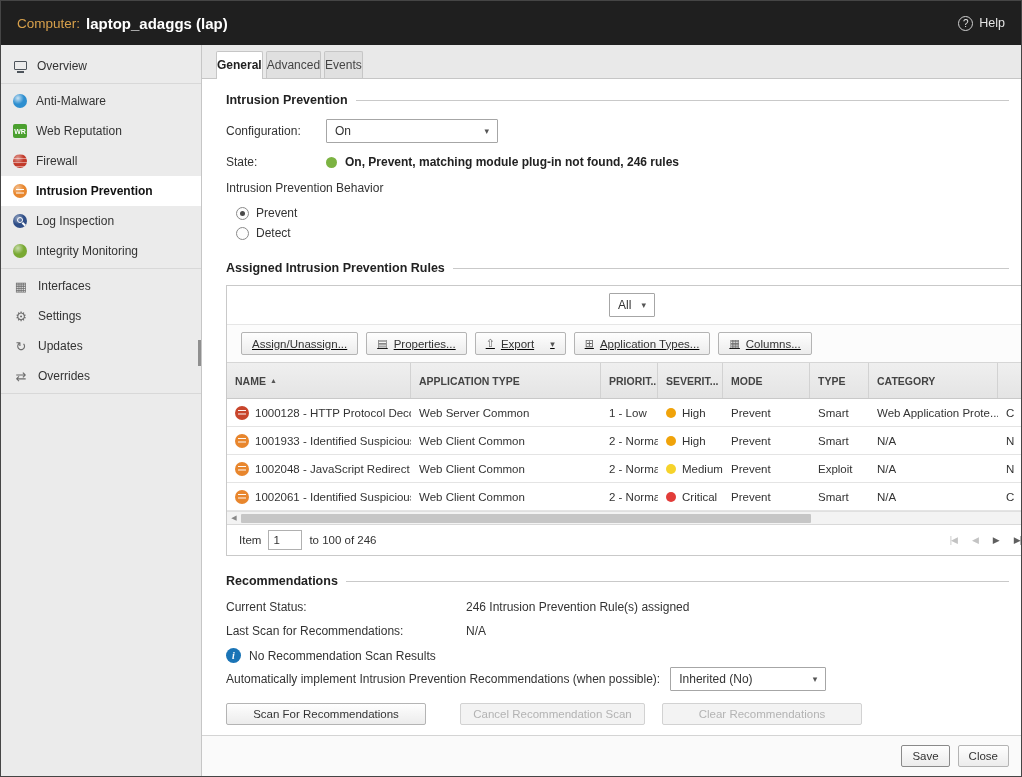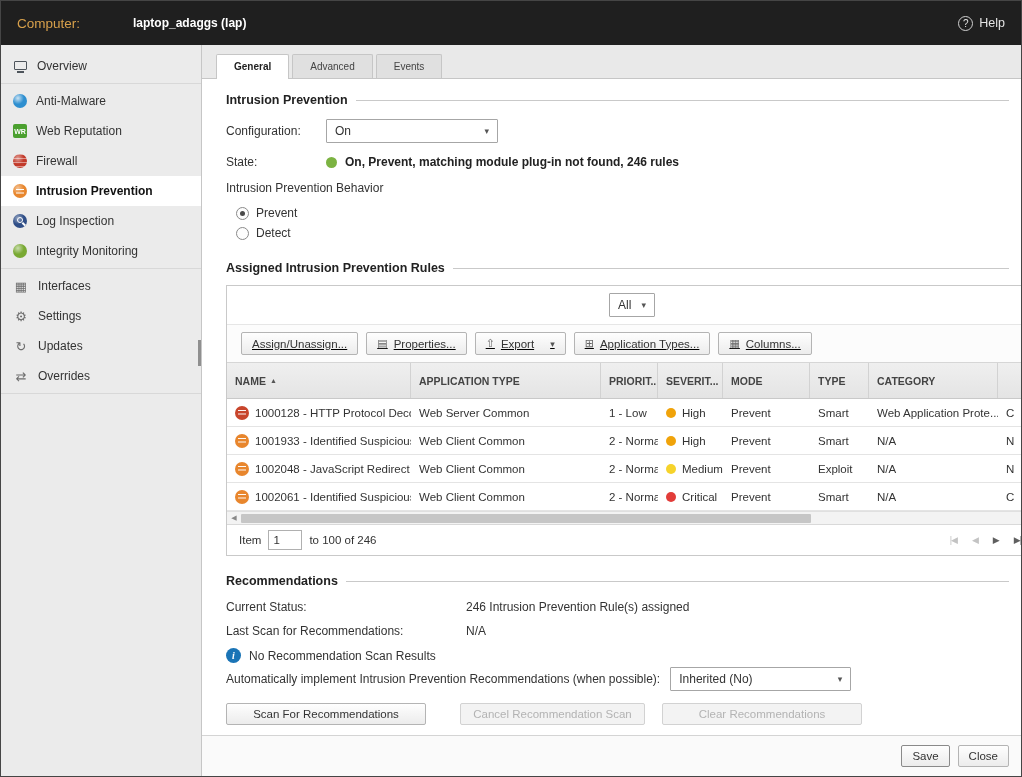--- a/index.html
+++ b/index.html
@@ -3,21 +3,21 @@
 <meta charset="utf-8">
 <style>
   * { margin:0; padding:0; box-sizing:border-box; }
   html,body { background:#bfbfbf; }
   body { font-family:"Liberation Sans", sans-serif; }
   .window { width:1022px; height:777px; background:#fff; border:1px solid #454545; display:flex; flex-direction:column; margin:0 auto; overflow:hidden; }
 
   
   .titlebar { height:44px; background:#1f1f1f; color:#fff; display:flex; align-items:center; padding:0 16px; flex:none; }
   .tb-prefix { color:#d7a04b; font-size:13.5px; margin-right:6px; }
-  .tb-title { color:#fff; font-size:12px; font-weight:bold;margin-left:47px; }
+  .tb-title { color:#fff; font-size:15px; font-weight:bold; }
   .tb-spacer { flex:1; }
   .tb-help { display:flex; align-items:center; gap:6px; color:#e4e4e4; font-size:12.5px; cursor:pointer; }
   .help-circle { width:15px; height:15px; border:1px solid #cfcfcf; border-radius:50%; display:flex; align-items:center; justify-content:center; font-size:10px; color:#e4e4e4; }
 
   
   .bodyrow { flex:1; display:flex; min-height:0; }
 
   
   .sidebar { width:201px; flex:none; background:#ebebeb; border-right:1px solid #c6c6c6; position:relative; padding-top:4px; }
   .sgroup { border-bottom:1px solid #d8d8d8; padding:2px 0; }
@@ -37,21 +37,21 @@
   .ic-im { background:radial-gradient(circle at 35% 30%, rgba(255,255,255,.6), rgba(255,255,255,0) 45%), #79a933; }
   .ic-li { background:radial-gradient(circle at 35% 30%, rgba(255,255,255,.5), rgba(255,255,255,0) 45%), #2f4e87; }
   .ic-li::before { content:""; position:absolute; left:3.5px; top:3px; width:4px; height:4px; border:1.5px solid #fff; border-radius:50%; }
   .ic-li::after { content:""; position:absolute; left:9px; top:9px; width:3.5px; height:1.5px; background:#fff; transform:rotate(45deg); }
   .gic { font-size:13px; color:#6d6d6d; width:16px; text-align:center; line-height:15px; flex:none; }
   .side-scroll { position:absolute; right:0; top:295px; width:3px; height:26px; background:#8f8f8f; }
 
   
   .content { flex:1; display:flex; flex-direction:column; min-width:0; background:#fff; }
   .tabbar { height:34px; flex:none; background:#e9e9e9; border-bottom:1px solid #c6c6c6; display:flex; align-items:flex-end; padding:0 0 0 14px; }
-  .tab { padding:6px 17px; font-size:10px; color:#444; background:#e0e0e0; border:1px solid #c6c6c6; border-bottom:none; margin-right:3px; border-radius:2px 2px 0 0; cursor:pointer; }
+  .tab { padding:6px 0; font-size:12px; color:#444; background:#e0e0e0; border:1px solid #c6c6c6; border-bottom:none; margin-right:3px; border-radius:2px 2px 0 0; cursor:pointer; }
   .tab.active { background:#fff; color:#222; font-weight:bold; margin-bottom:-1px; padding-bottom:7px; }
 
   .main { flex:1; padding:12px 12px 0 24px; overflow:hidden; }
 
   .sec-head { display:flex; align-items:center; gap:8px; font-weight:bold; font-size:12.5px; color:#222; height:18px; }
   .sec-head::after { content:""; flex:1; border-top:1px solid #c9c9c9; }
 
   .formrow { display:flex; align-items:center; font-size:12px; color:#333; }
   .flabel { width:100px; flex:none; }
   .flabel-wide { width:240px; flex:none; }
@@ -392,21 +392,21 @@
           <span>N/A</span>
         </div>
 
         <div class="info-row mt10">
           <span class="info-circle">i</span>
           <span>No Recommendation Scan Results</span>
         </div>
 
         <div class="auto-row mt14">
           <span>Automatically implement Intrusion Prevention Recommendations (when possible):</span>
-          <span class="select" style="width:181px;">
+          <span class="select" style="width:156px;">
             <span>Inherited (No)</span>
             <span class="caret">▾</span>
           </span>
         </div>
 
         <div class="reco-buttons">
           <button class="btn" style="width:200px; margin-right:34px;">
             <span>Scan For Recommendations</span>
           </button>
           <button class="btn disabled" style="width:185px; margin-right:17px;" disabled="">

